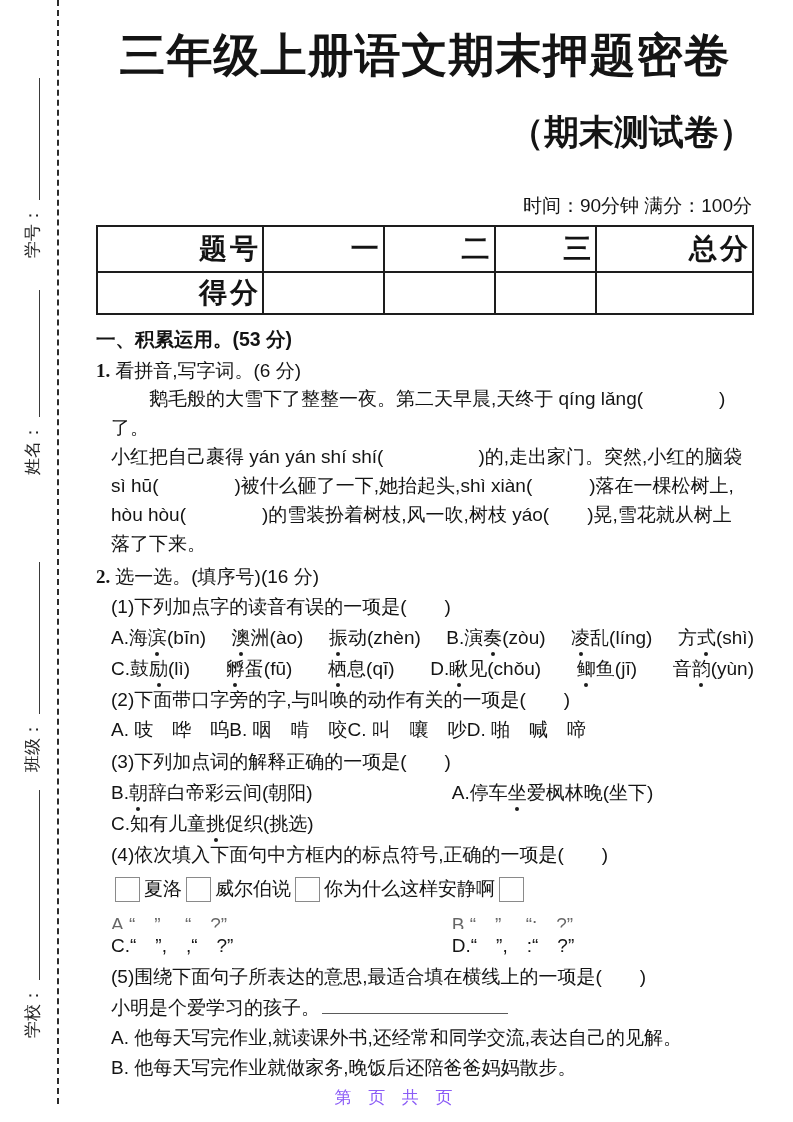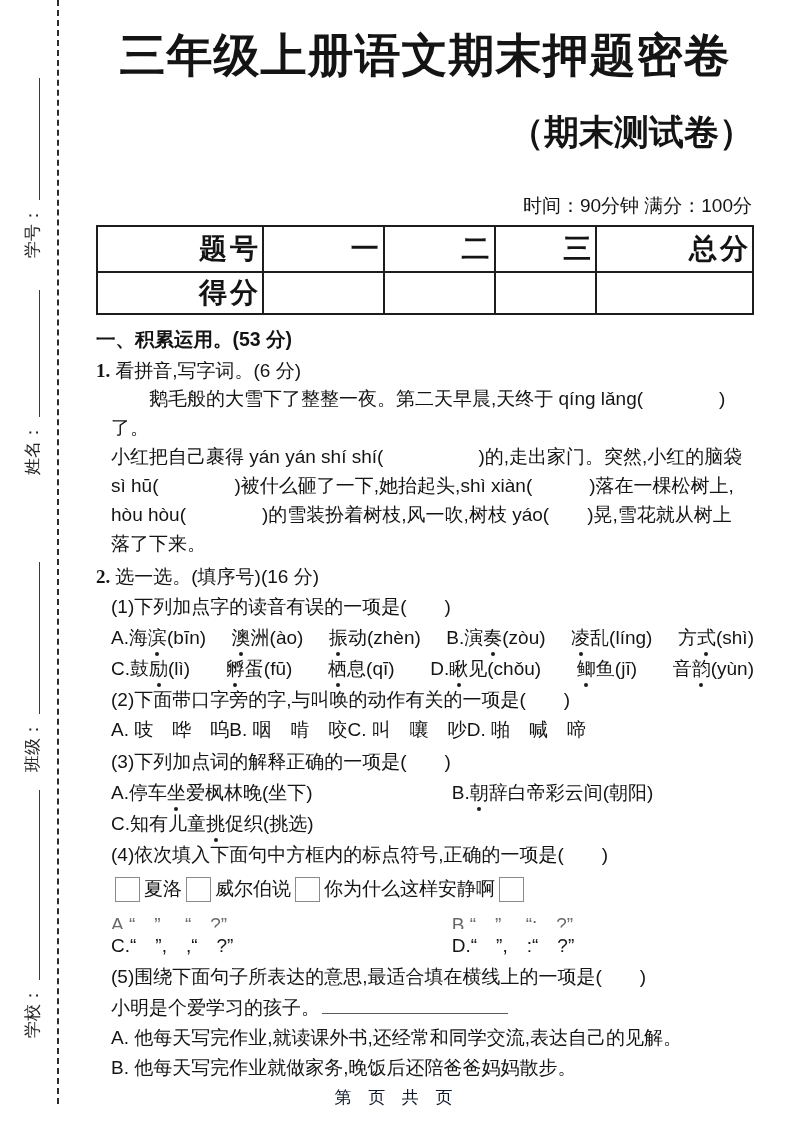--- a/index.html
+++ b/index.html
@@ -48,21 +48,21 @@
 
   .clip-row{height:16px;overflow:hidden;opacity:.65;margin-top:8px;}
   .clip-row .opt-row-2col{margin-top:0;line-height:24px;}
 
   .lead-line{line-height:30px;margin-top:2px;}
   .blankline{display:inline-block;width:186px;height:14px;border-bottom:1.5px solid #5a5a5a;
              vertical-align:baseline;margin-left:2px;}
   .optline{line-height:30px;}
 
   .footer{position:absolute;left:0;right:0;top:1086px;text-align:center;
-          font-size:17px;letter-spacing:6px;color:#0f172a;}
+          font-size:17px;letter-spacing:6px;color:#8b5cf6;}
 </style>
 </head>
 <body>
 
 <div class="page">
 
   <div class="dash-line"></div>
 
   <div class="side-field" style="left:44px;top:232px;width:180px;">
     <span class="lbl">学号：</span>
@@ -153,22 +153,22 @@
       <div class="stem">(2)下面带口字旁的字,与叫唤的动作有关的一项是(　　)</div>
       <div class="opts4">
         <span>A. 吱　哗　呜</span>
         <span>B. 咽　啃　咬</span>
         <span>C. 叫　嚷　吵</span>
         <span>D. 啪　喊　啼</span>
       </div>
 
       <div class="stem">(3)下列加点词的解释正确的一项是(　　)</div>
       <div class="opt-row-2col">
+        <span class="rich"><span class="ch">B</span><span class="ch">.</span><span class="ch"> </span><span class="ch dotted">朝</span><span class="ch">辞</span><span class="ch">白</span><span class="ch">帝</span><span class="ch">彩</span><span class="ch">云</span><span class="ch">间</span><span class="ch">(</span><span class="ch">朝</span><span class="ch">阳</span><span class="ch">)</span></span>
         <span class="rich"><span class="ch">A</span><span class="ch">.</span><span class="ch"> </span><span class="ch">停</span><span class="ch">车</span><span class="ch dotted">坐</span><span class="ch">爱</span><span class="ch">枫</span><span class="ch">林</span><span class="ch">晚</span><span class="ch">(</span><span class="ch">坐</span><span class="ch">下</span><span class="ch">)</span></span>
-        <span class="rich"><span class="ch">B</span><span class="ch">.</span><span class="ch"> </span><span class="ch dotted">朝</span><span class="ch">辞</span><span class="ch">白</span><span class="ch">帝</span><span class="ch">彩</span><span class="ch">云</span><span class="ch">间</span><span class="ch">(</span><span class="ch">朝</span><span class="ch">阳</span><span class="ch">)</span></span>
       </div>
       <div class="opt-row-2col">
         <span class="rich"><span class="ch">C</span><span class="ch">.</span><span class="ch"> </span><span class="ch">知</span><span class="ch">有</span><span class="ch">儿</span><span class="ch">童</span><span class="ch dotted">挑</span><span class="ch">促</span><span class="ch">织</span><span class="ch">(</span><span class="ch">挑</span><span class="ch">选</span><span class="ch">)</span></span>
       </div>
 
       <div class="stem">(4)依次填入下面句中方框内的标点符号,正确的一项是(　　)</div>
       <div class="boxline">
         <span class="punct-box"></span>
         <span>夏洛</span>
         <span class="punct-box"></span>

